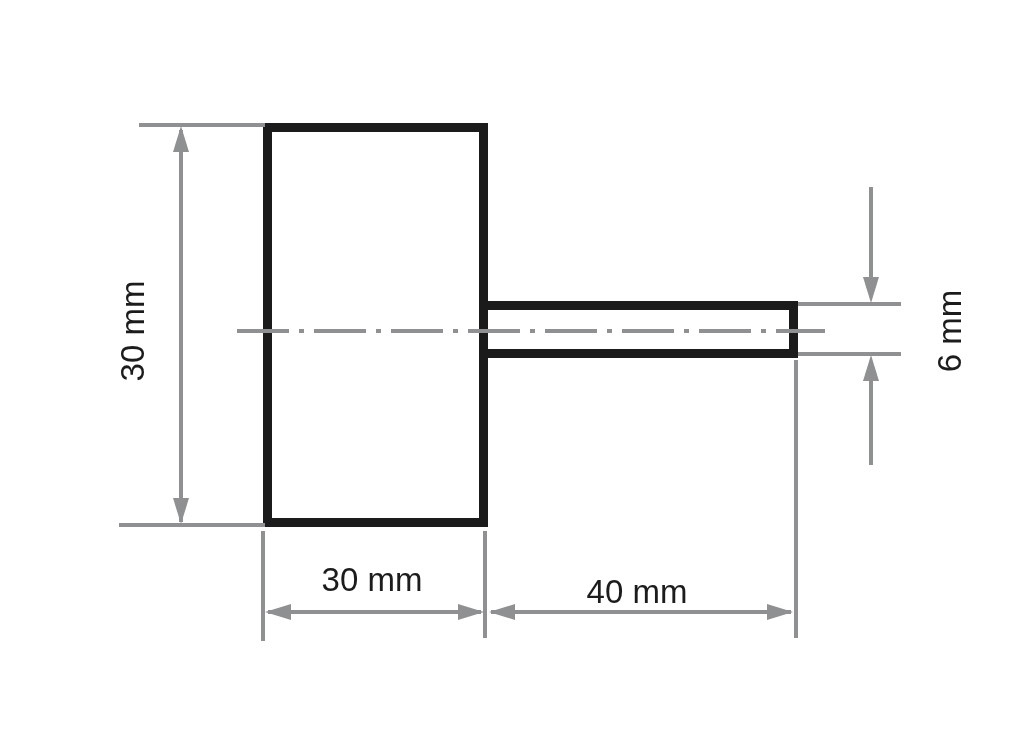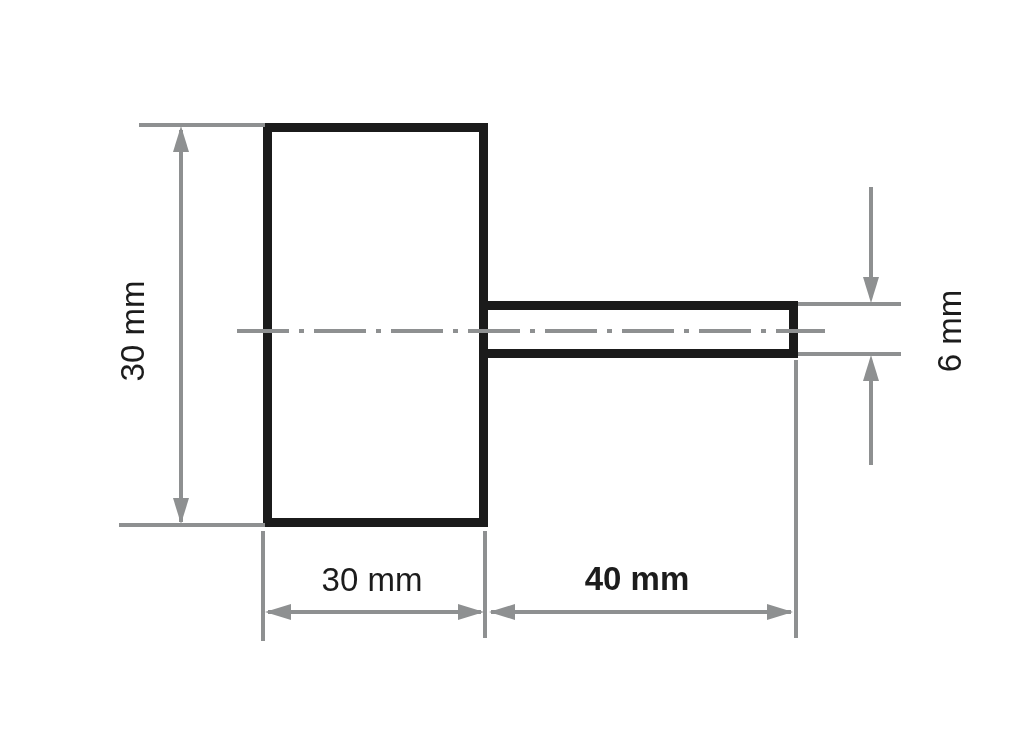--- a/index.html
+++ b/index.html
@@ -104,21 +104,21 @@
     width: 160px; height: 42px;
     line-height: 42px;
     text-align: center;
     font-size: 33px;
     color: #1c1c1c;
     white-space: nowrap;
   }
   .rot { transform: rotate(-90deg); }
   .label-30 { left: 53px;  top: 310px; }  
   .label-20 { left: 292px; top: 559px; }  
-  .label-40 { left: 557px; top: 558px; font-weight: bold; }  
+  .label-40 { left: 557px; top: 571px; }  
   .label-6  { left: 870px; top: 310px; }  
 </style>
 </head>
 <body>
 
 <div class="canvas">
 
   <div class="outline body-outline"></div>
   <div class="outline shaft-outline"></div>
   <div class="centerline"></div>

